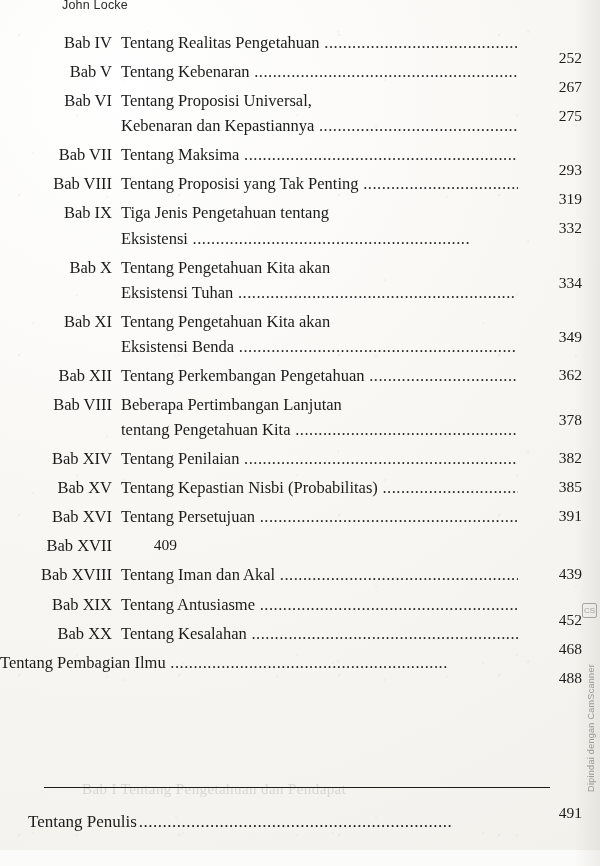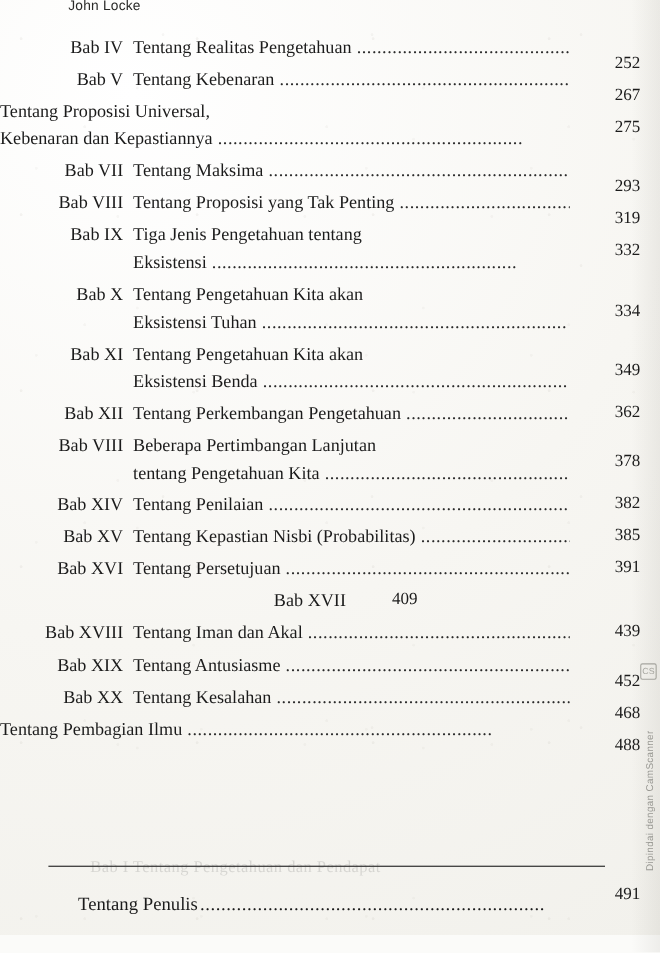--- a/index.html
+++ b/index.html
@@ -50,21 +50,20 @@
   .toc {
     position: absolute;
     top: 30px;
     left: 0;
     width: 600px;
   }
   .entry {
     display: flex;
     align-items: flex-start;
     margin-bottom: 4px;
-    justify-content: center;
   }
   .label {
     width: 112px;
     text-align: right;
     padding-right: 9px;
     font-size: 16.5px;
     line-height: 1.52;
     white-space: nowrap;
     flex: 0 0 auto;
   }
@@ -98,21 +97,21 @@
 
   .footer-entry {
     position: absolute;
     left: 0;
     bottom: 18px;
     width: 600px;
     display: flex;
     align-items: flex-end;
   }
   .footer-entry .flabel {
-    padding-left: 71px;
+    padding-left: 28px;
     font-size: 17px;
     white-space: nowrap;
   }
   .footer-entry .fdots {
     flex: 1 1 auto;
     overflow: hidden;
     font-size: 17px;
     letter-spacing: .5px;
     padding-left: 2px;
   }
@@ -190,20 +189,21 @@
         <div class="page-col shift1">252</div>
       </div>
       <div class="entry">
         <div class="label">Bab V</div>
         <div class="title-col">
           <div class="line"><span>Tentang Kebenaran</span><span class="dots"> ............................................................</span></div>
         </div>
         <div class="page-col shift1">267</div>
       </div>
       <div class="entry">
+        <div class="label">Bab VI</div>
         <div class="title-col">
           <div class="line"><span>Tentang Proposisi Universal,</span></div>
           <div class="line"><span>Kebenaran dan Kepastiannya</span><span class="dots"> ............................................................</span></div>
         </div>
         <div class="page-col shift1">275</div>
       </div>
       <div class="entry">
         <div class="label">Bab VII</div>
         <div class="title-col">
           <div class="line"><span>Tentang Maksima</span><span class="dots"> ............................................................</span></div>

